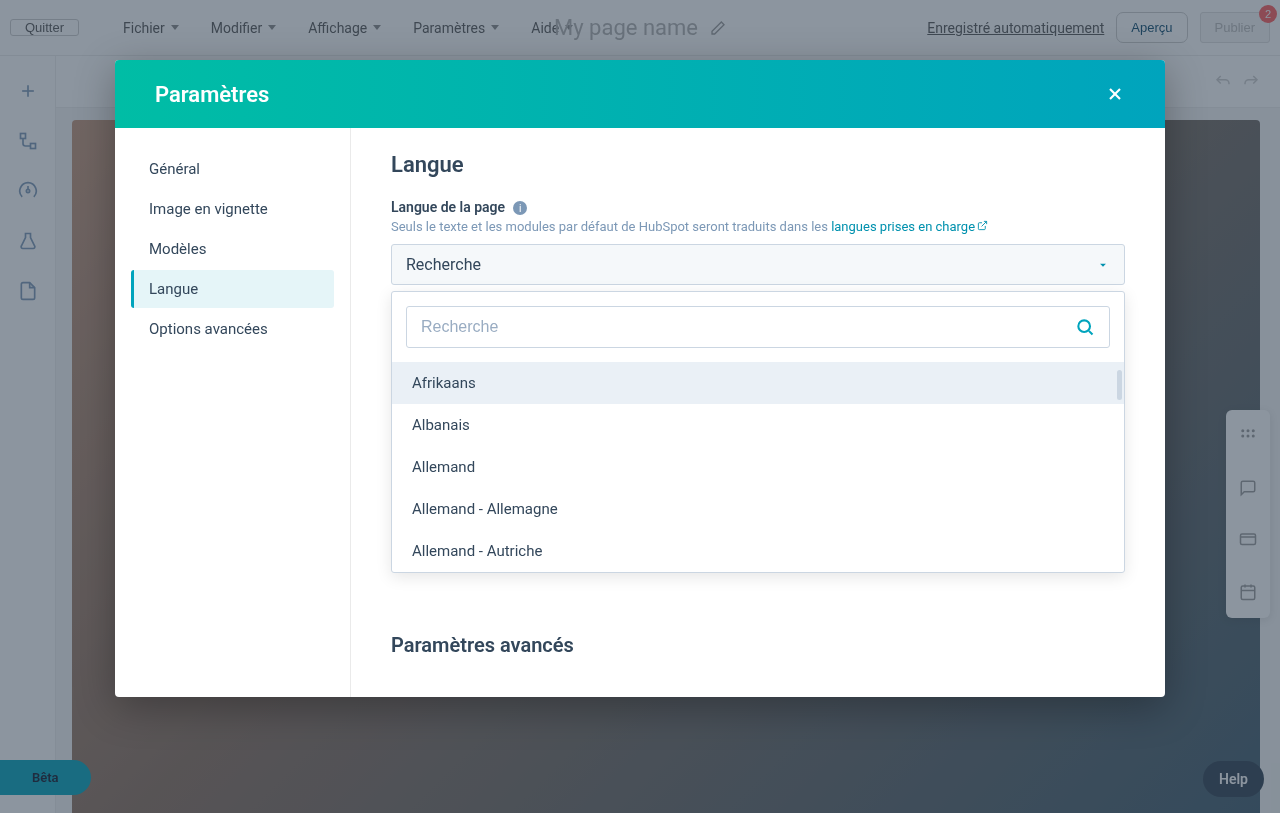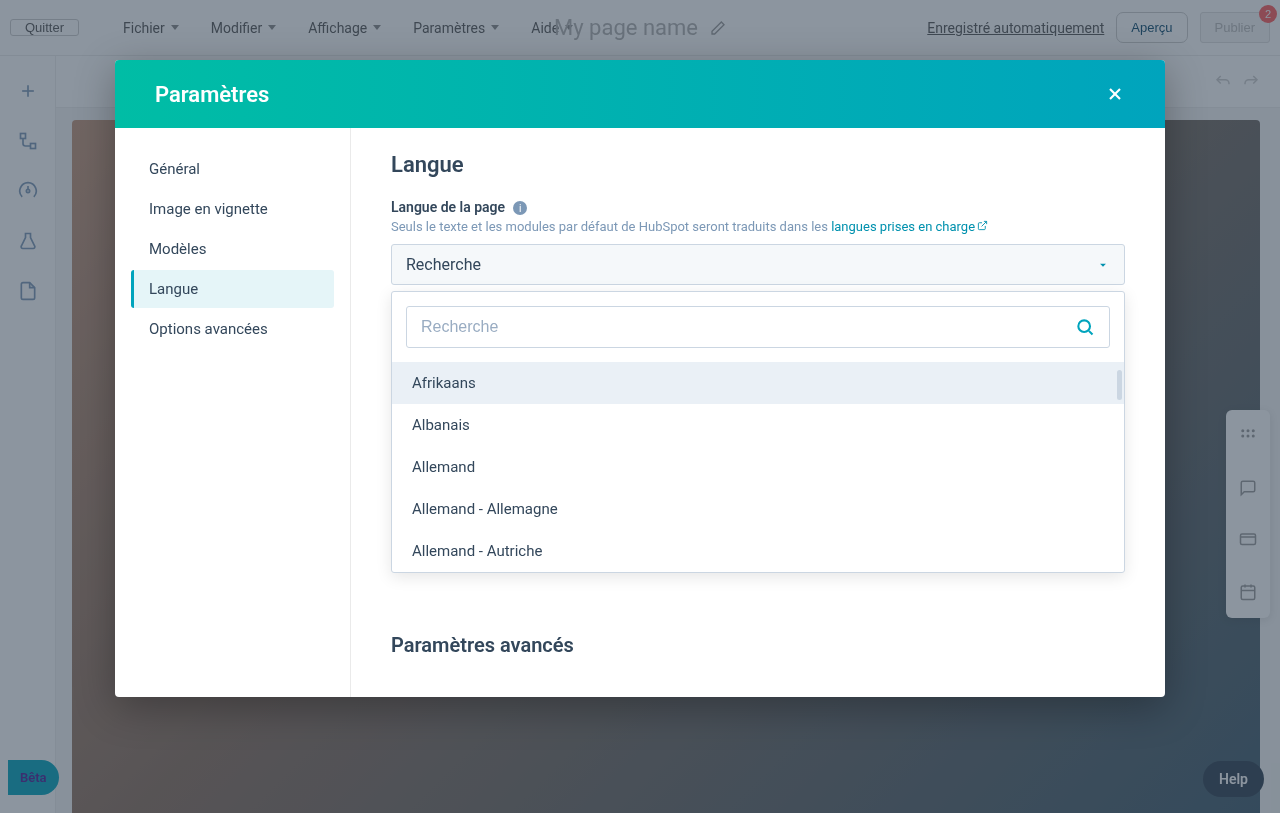--- a/index.html
+++ b/index.html
@@ -25,21 +25,21 @@
 .rail-icon { width: 22px; height: 22px; color: #7c98b6; display: flex; align-items: center; justify-content: center; }
 
 
 .canvas { position: absolute; left: 72px; top: 120px; right: 20px; bottom: 0; background: linear-gradient(135deg, #c4967a 0%, #8b6f5c 40%, #3d5a6b 100%); border-radius: 4px 4px 0 0; }
 
 
 .right-rail { position: absolute; right: 10px; top: 410px; width: 44px; background: #fff; border-radius: 6px; box-shadow: 0 2px 8px rgba(0,0,0,0.1); display: flex; flex-direction: column; }
 .right-rail-item { height: 52px; display: flex; align-items: center; justify-content: center; color: #999; }
 
 
-.beta { position: absolute; bottom: 18px; left: 0; background: #00a4bd; color: #4c1d95; padding: 10px 12px; border-radius: 0 20px 20px 0; font-size: 13px; font-weight: 600; margin-left: 8px; }
+.beta { position: absolute; bottom: 18px; left: 0; background: #00a4bd; color: #0f172a; padding: 10px 32px; border-radius: 0 20px 20px 0; font-size: 13px; font-weight: 600; }
 
 
 .help-btn { position: absolute; bottom: 16px; right: 16px; background: #2e3f50; color: #fff; padding: 10px 16px; border-radius: 18px; font-size: 14px; font-weight: 600; }
 
 
 .sec-toolbar { position: absolute; top: 56px; left: 56px; right: 0; height: 52px; background: #fff; border-bottom: 1px solid #eee; display: flex; align-items: center; justify-content: flex-end; padding-right: 20px; gap: 10px; color: #aaa; font-size: 14px; }
 
 
 .overlay { position: absolute; inset: 0; background: rgba(45,62,80,0.55); }
 .modal { position: absolute; left: 115px; top: 60px; width: 1050px; height: 637px; background: #fff; border-radius: 4px; box-shadow: 0 10px 40px rgba(0,0,0,0.3); overflow: hidden; display: flex; flex-direction: column; }

